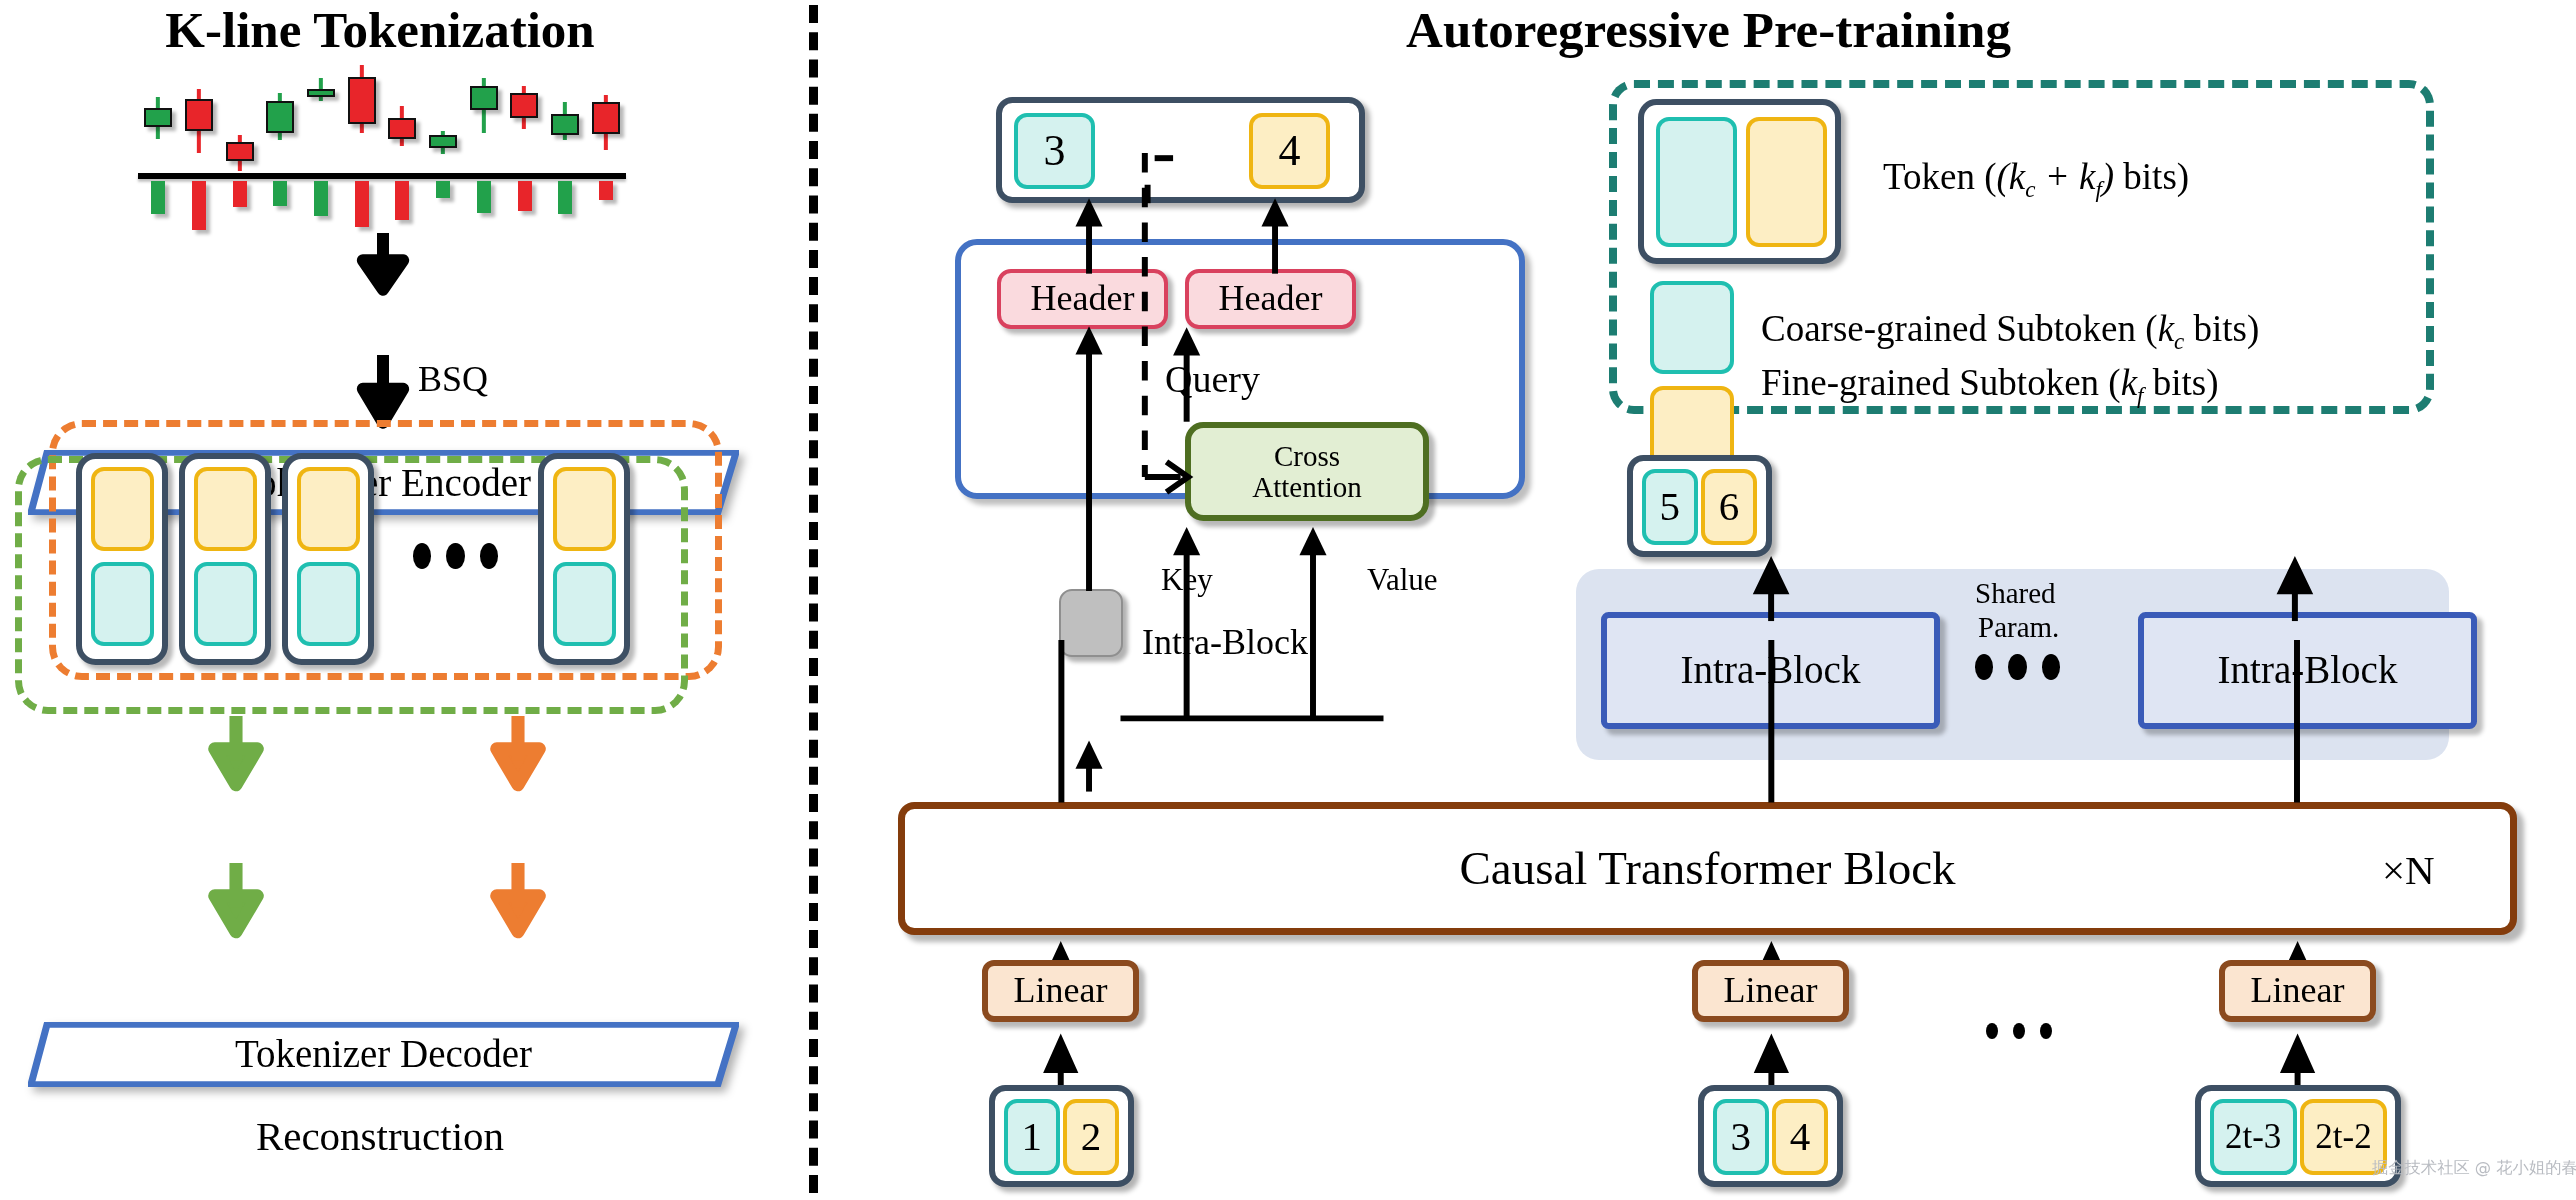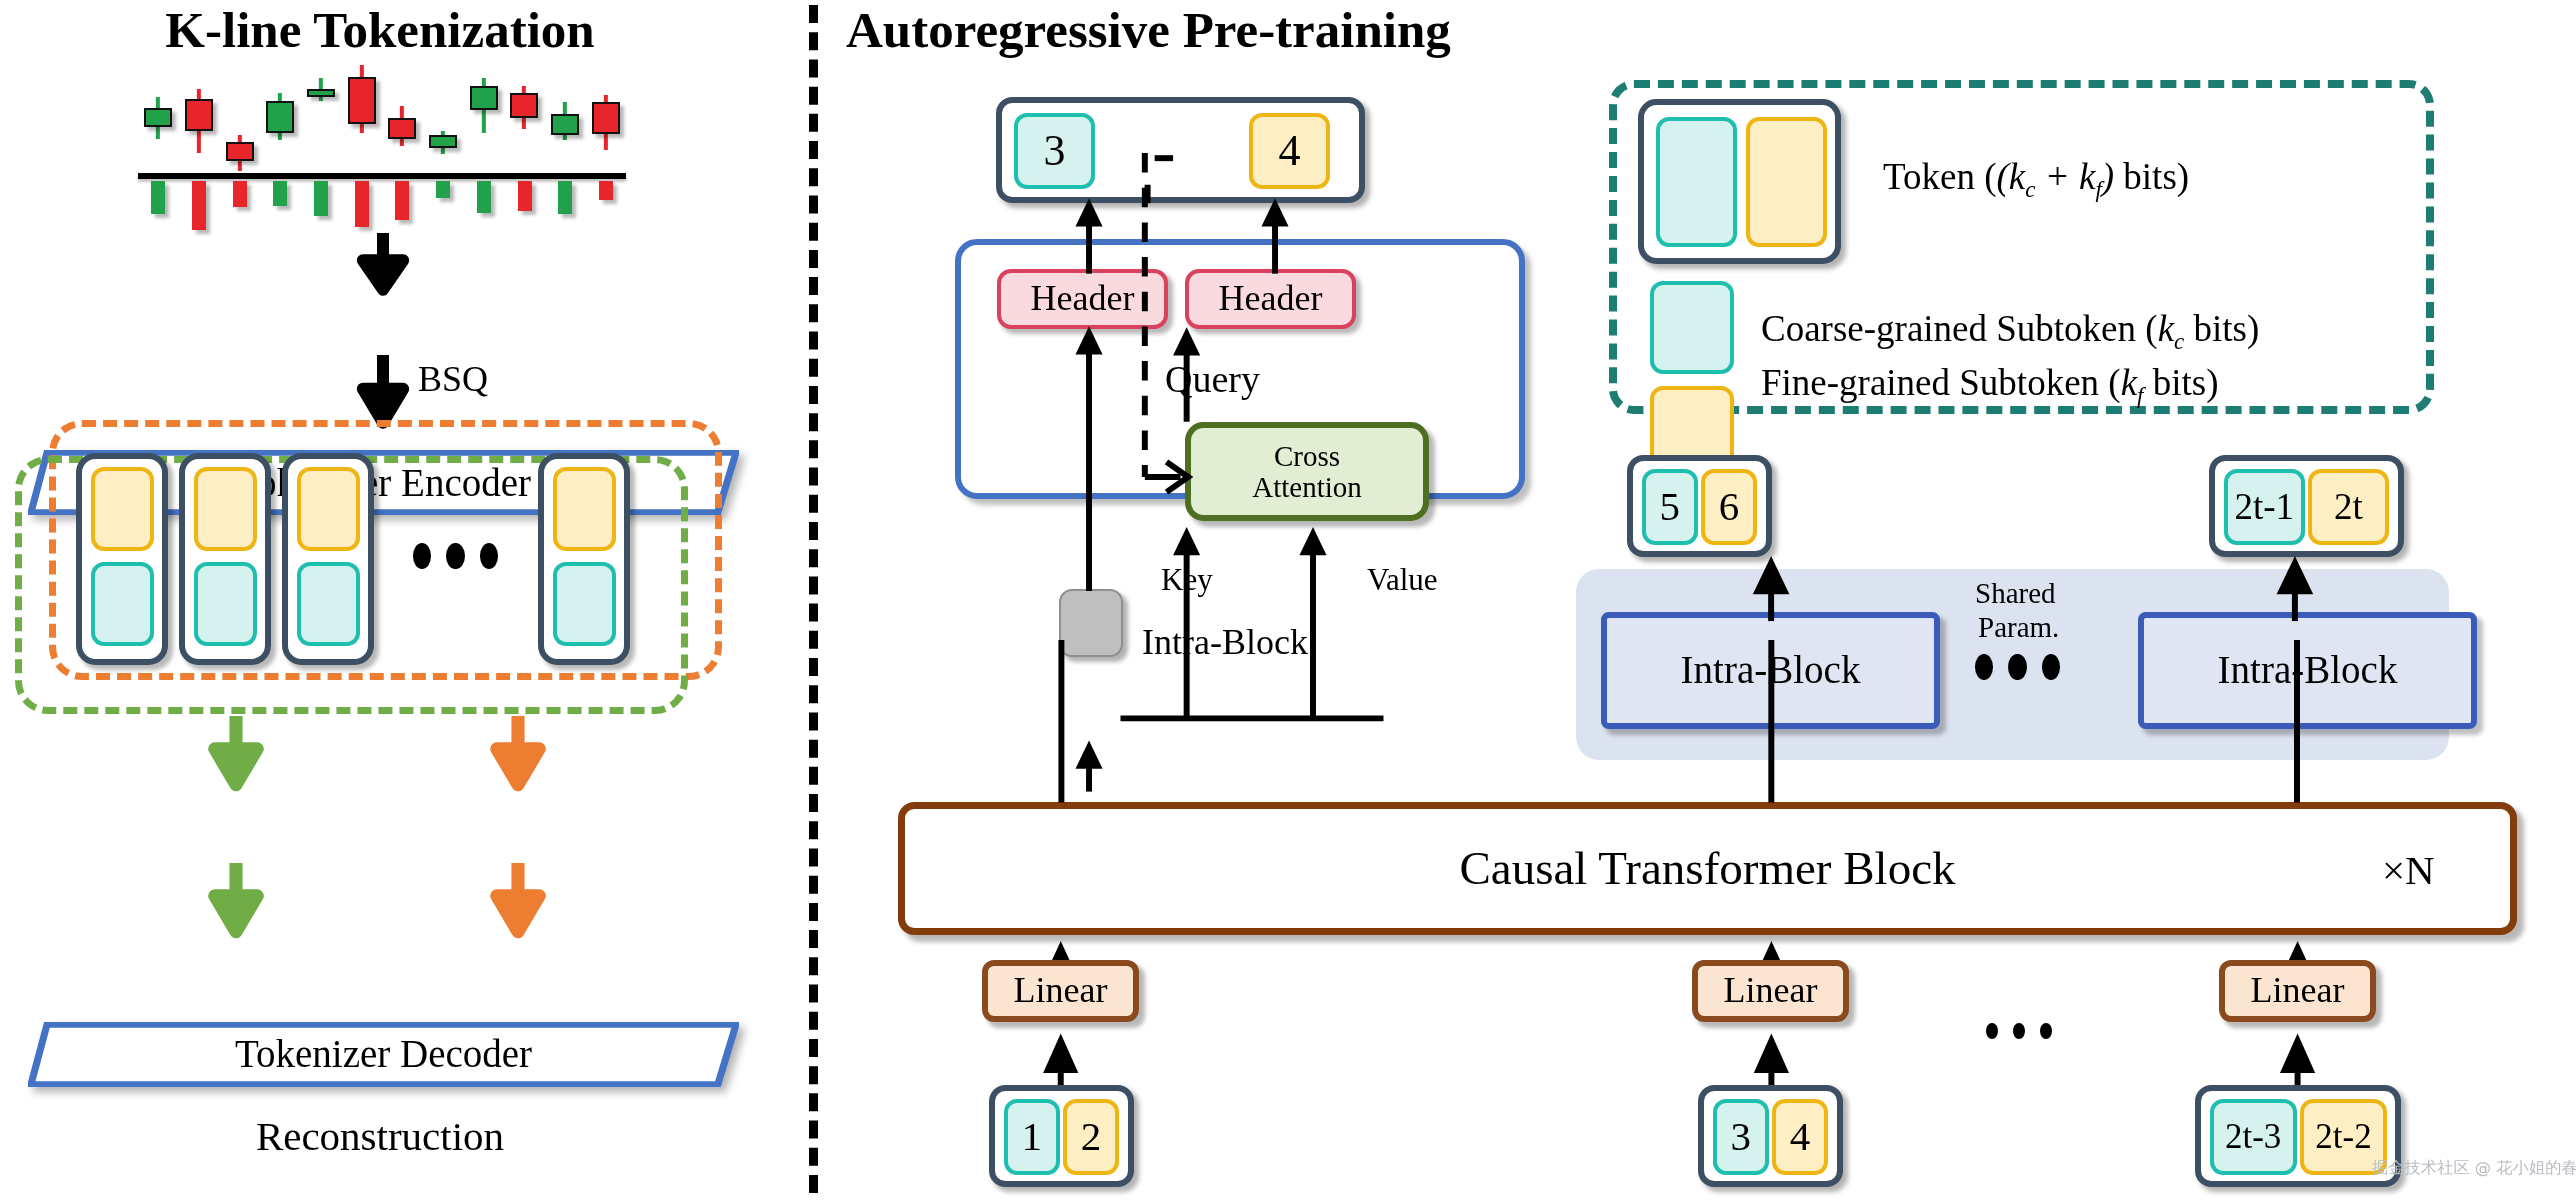--- a/index.html
+++ b/index.html
@@ -76,21 +76,21 @@
 </style>
 </head>
 <body>
 
 <div id="stage">
 
   <div class="abs panel-title" style="left:0;top:1.1px;width:760px;text-align:center;font-size:51px;">K-line Tokenization</div>
 
   <div class="abs divider" style="left:809px;top:5.4px;"></div>
 
-  <div class="abs panel-title" style="left:846px;top:1.1px;width:1725px;text-align:left;font-size:51px;">Autoregressive Pre-training</div>
+  <div class="abs panel-title" style="left:846px;top:1.1px;width:1725px;text-align:center;font-size:51px;">Autoregressive Pre-training</div>
 
   <div class="abs chartwrap" id="chart-input" style="left:138px;top:62px;width:488px;height:168px;">
       <div class="candle" style="left:6.2px;top:0;width:28px;height:111px;">
         <div class="cwick" style="top:35px;height:42px;background:#22a14b;"></div>
         <div class="cbody" style="top:46px;height:19px;background:#22a14b;"></div>
       </div>
       <div class="candle" style="left:47px;top:0;width:28px;height:111px;">
         <div class="cwick" style="top:27px;height:64px;background:#e8252a;"></div>
         <div class="cbody" style="top:37px;height:32px;background:#e8252a;"></div>
       </div>
@@ -296,24 +296,20 @@
     <path d="M20 22 L20 620" stroke="#000" stroke-width="11" fill="none" stroke-dasharray="36 28"></path>
     <path d="M20 620 L86 620" stroke="#000" stroke-width="11" fill="none"></path>
     <path d="M60 592 L100 620 L60 648" stroke="#000" stroke-width="11" fill="none"></path>
   </svg>
 
   <div class="tokbox" style="left:1627px;top:455px;width:145px;height:102px;border-radius:16.3px;">
     <div class="sub coarse ctr" style="position:absolute;left:8.7px;top:7.6px;width:56px;height:76px;font-size:41px;">5</div>
     <div class="sub fine ctr" style="position:absolute;left:68px;top:7.6px;width:56px;height:76px;font-size:41px;">6</div>
   </div>
 
-  <div class="tokbox" style="left:2209px;top:455px;width:195px;height:102px;border-radius:16.3px;">
-    <div class="sub coarse ctr" style="position:absolute;left:8.7px;top:7.6px;width:81px;height:76px;font-size:37px;">2t-1</div>
-    <div class="sub fine ctr" style="position:absolute;left:93px;top:7.6px;width:81px;height:76px;font-size:37px;">2t</div>
-  </div>
 
   <div class="sharedpanel" style="left:1576px;top:569px;width:873px;height:191px;"></div>
 
   <div class="rbox intra" style="left:1601px;top:612px;width:339px;height:117px;font-size:39px;">Intra-Block</div>
   <div class="rbox intra" style="left:2138px;top:612px;width:339px;height:117px;font-size:39px;">Intra-Block</div>
 
   <div class="plaintext" style="left:1975px;top:577px;font-size:29px;">Shared</div>
   <div class="plaintext" style="left:1978px;top:611px;font-size:29px;">Param.</div>
   <div class="dots" style="left:1975px;top:654px;">
       <i></i>

